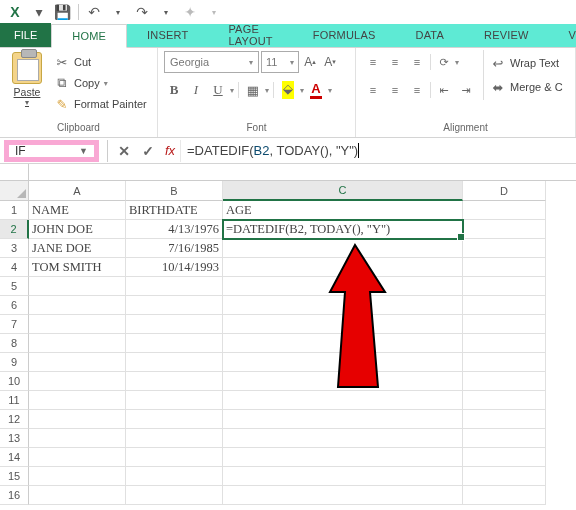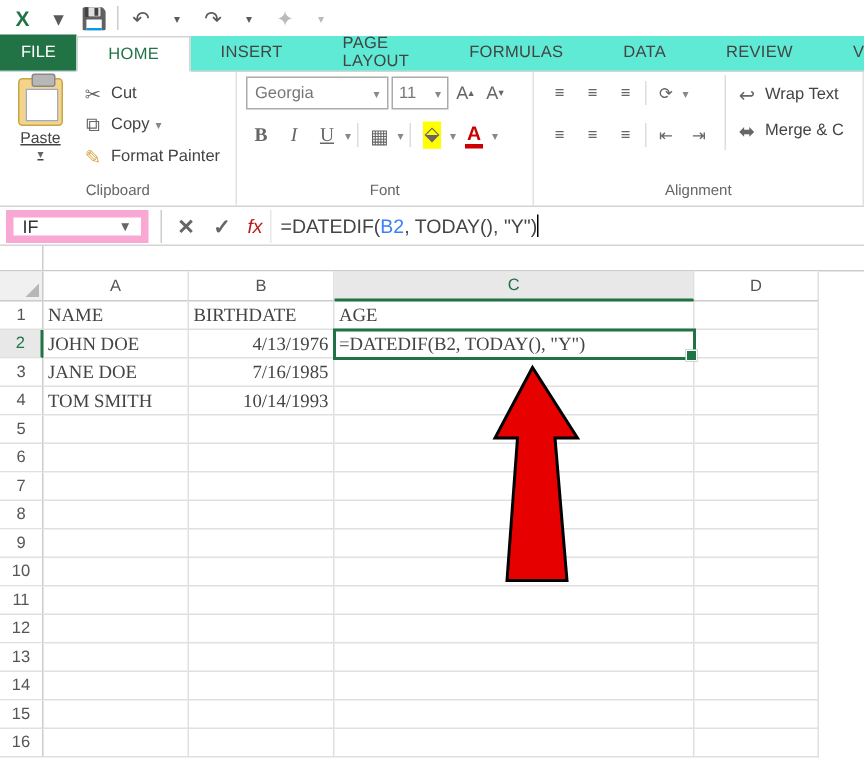--- a/index.html
+++ b/index.html
@@ -73,21 +73,21 @@
 .colhdr { border-right:1px solid #e0e0e0; border-bottom:1px solid #ccc; background:#fff; display:flex; align-items:center; justify-content:center; font-size:11px; color:#555; }
 .colhdr.A{width:97px;} .colhdr.B{width:97px;} .colhdr.C{width:240px; border-bottom:2px solid #217346; background:#e8e8e8; color:#217346;} .colhdr.D{width:83px;}
 .row { display:flex; height:19px; }
 .cell { border-right:1px solid #e0e0e0; border-bottom:1px solid #e0e0e0; padding:0 3px; font-size:12.5px; font-family: Georgia, serif; display:flex; align-items:center; overflow:visible; white-space:nowrap; position:relative; }
 .cell.A{width:97px;} .cell.B{width:97px; justify-content:flex-end;} .cell.C{width:240px;} .cell.D{width:83px;}
 .rowhdr.hl { background:#e8e8e8; color:#217346; border-right:2px solid #217346; }
 .cell.sel { outline: 2px solid #217346; outline-offset:-1px; z-index:2; background:#fff; }
 .cell.sel::after { content:''; position:absolute; right:-3px; bottom:-3px; width:6px; height:6px; background:#217346; border:1px solid #fff; }
 
 
-.tok-ref { color:#3b82f6; }
+.tok-ref { color:#0c4a6e; }
 
 
 .arrow-svg { position:absolute; left:300px; top:237px; width:120px; height:160px; pointer-events:none; }
 
 .dd-caret{font-size:8px;color:#888;}
 .pipe{width:1px;height:16px;background:#ddd;margin:0 2px;}
 </style>
 </head>
 <body>
 

